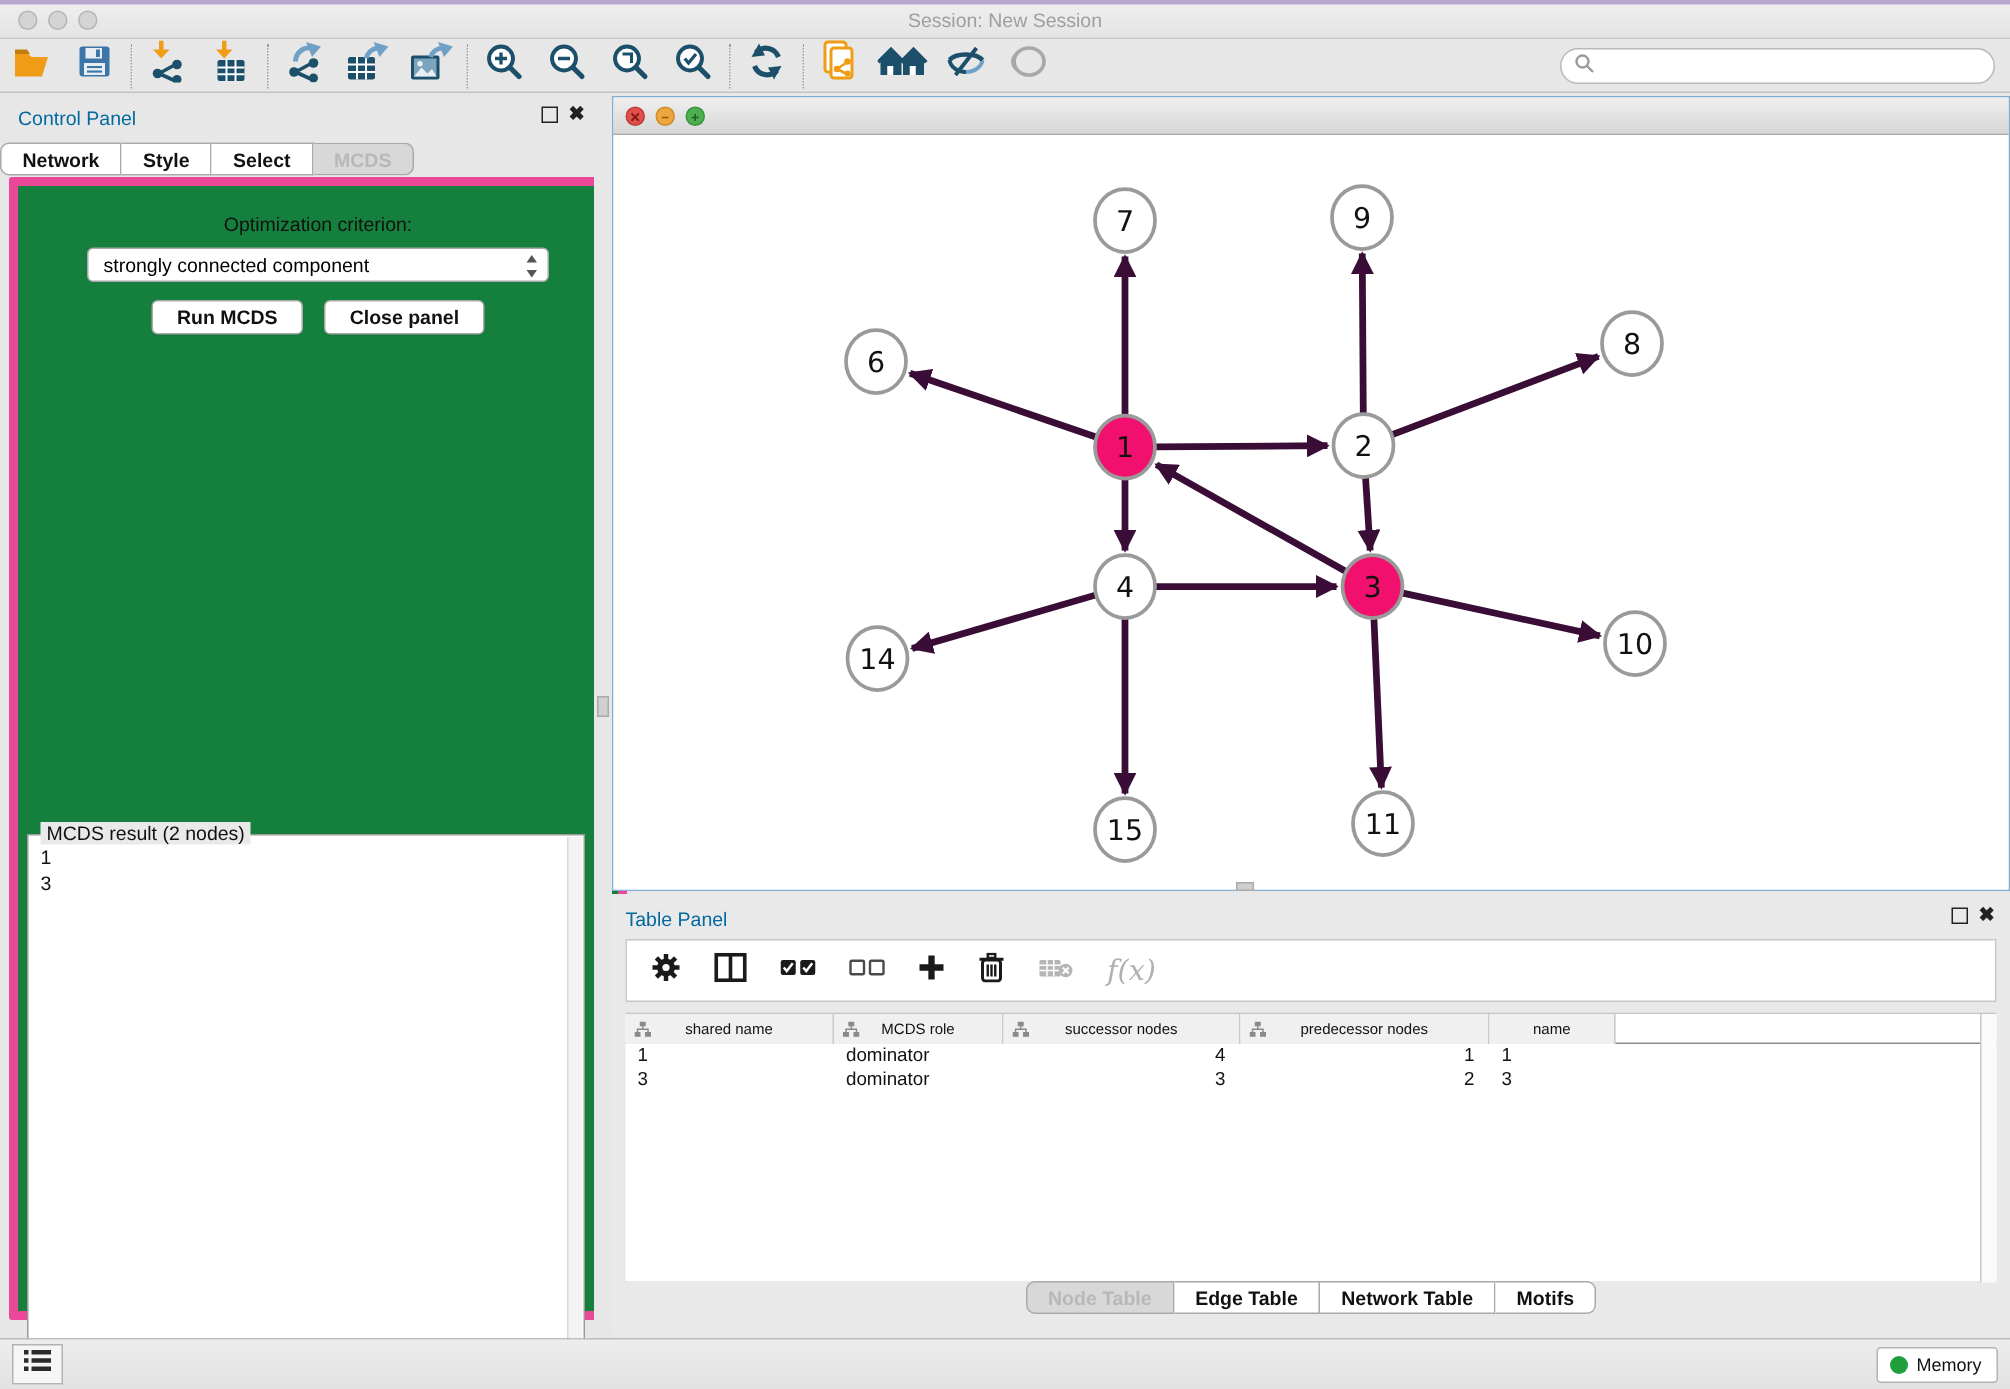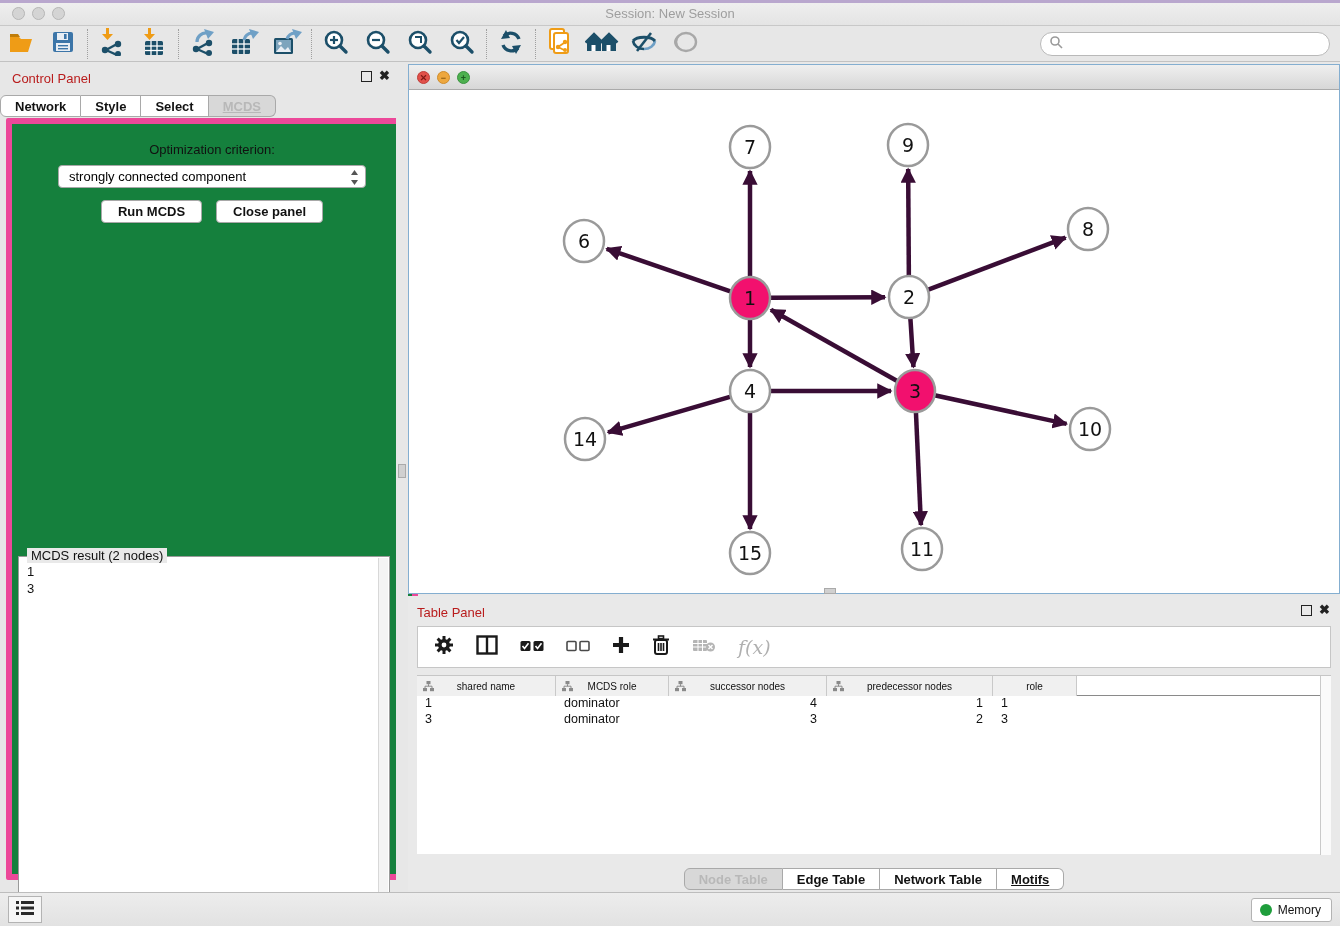--- a/index.html
+++ b/index.html
@@ -20,28 +20,28 @@
     background:#e7e7e7; border-bottom:1px solid #c2c2c2; display:flex; align-items:center; }
   .tb-btn { width:42px; height:32px; display:flex; align-items:center; justify-content:center; }
   .tb-sep { width:1px; height:30px; margin:0 3px; border-left:1px dotted #9f9f9f; }
   .searchbox { position:absolute; right:10px; top:6px; width:290px; height:24px; background:#fff;
     border:1px solid #b9b9b9; border-radius:12px; display:flex; align-items:center; padding-left:8px; }
   .searchbox input { border:none; outline:none; flex:1; font-size:12px; background:transparent; height:18px; }
 
   
   .cpanel { position:absolute; left:0; top:62px; width:396px; height:830px; background:#e7e7e7; }
   .panel-head { position:relative; height:30px; }
-  .panel-title { position:absolute; left:12px; top:9px; font-size:13px; color:#b91c1c; }
+  .panel-title { position:absolute; left:12px; top:9px; font-size:13px; color:#0369a1; }
   .float-ico { position:absolute; top:9px; width:11px; height:11px; border:1.5px solid #222; background:transparent; }
   .close-ico { position:absolute; top:7px; font-size:13px; font-weight:bold; color:#222; line-height:14px; }
   .cp-tabs { position:absolute; left:0; top:33px; width:100%; display:flex; }
   .tab { height:22px; padding:0 14px; font-size:13px; font-weight:bold; color:#111; background:#fff;
     border:1px solid #a9a9a9; border-left:none; display:flex; align-items:center; }
   .tab:first-child { border-left:1px solid #a9a9a9; border-radius:6px 0 0 6px; }
-  .tab:last-child { border-radius:0 6px 6px 0;text-decoration:underline; }
+  .tab:last-child { border-radius:0 6px 6px 0; }
   .tab.selected { background:#d8d8d8; color:#b8b8b8; }
   .cp-body { position:absolute; left:6px; top:56px; width:412px; height:762px;
     background:#15803d; border:6px solid #ec4899; border-radius:2px; }
   .opt-label { margin-top:18px; text-align:center; font-size:13px; color:#111; }
   .dropdown { position:relative; margin:8px auto 0; width:308px; height:23px; background:#fff;
     border:1px solid #a8a8a8; border-radius:4px; font-size:13px; display:flex; align-items:center;
     padding-left:10px; }
   .dd-arrows { position:absolute; right:6px; top:3px; }
   .btn-row { display:flex; justify-content:center; gap:14px; margin-top:12px; }
   .pushbtn { height:23px; padding:0 16px; background:#fff; border:1px solid #a8a8a8; border-radius:4px;
@@ -86,21 +86,21 @@
   .thead { display:flex; height:20px; border-bottom:1px solid #8a8a8a; }
   .thcell { position:relative; height:20px; background:#f0f0f0; border-right:1px solid #c9c9c9;
     font-size:10px; color:#111; display:flex; align-items:center; justify-content:center; }
   .thcell .colico { position:absolute; left:6px; top:5px; }
   .trow { display:flex; height:16px; font-size:12.5px; color:#111; }
   .tcell { overflow:hidden; white-space:nowrap; }
   .tcell.align-left { padding-left:8px; text-align:left; }
   .tcell.align-right { padding-right:10px; text-align:right; }
   .tscroll { position:absolute; right:0px; top:0px; width:11px; height:179px;
     background:#fafafa; border-left:1px solid #c9c9c9; }
-  .tp-tabs { position:absolute; left:0; bottom:0; width:100%; display:flex; justify-content:center;text-align:center; }
+  .tp-tabs { position:absolute; left:0; bottom:14px; width:100%; display:flex; justify-content:center;text-align:center; }
 
   
   .statusbar { position:absolute; left:0; top:892px; width:1340px; height:34px;
     background:linear-gradient(#ededed,#e2e2e2); border-top:1px solid #bdbdbd; }
   .list-btn { position:absolute; left:8px; top:3px; width:34px; height:27px; background:#f6f6f6;
     border:1px solid #b3b3b3; display:flex; align-items:center; justify-content:center; }
   .mem-btn { position:absolute; right:8px; top:5px; height:24px; padding:0 10px 0 8px; background:#fff;
     border:1px solid #b3b3b3; border-radius:3px; display:flex; align-items:center; gap:6px;
     font-size:12px; color:#111; }
   .mem-dot { width:12px; height:12px; border-radius:50%; }
@@ -511,21 +511,21 @@
           <div class="thcell" style="width: 166px;">
             <span class="colico"><svg width="11" height="11" viewBox="0 0 11 11">
                 <rect x="3.5" y="0" width="4" height="3.2" fill="#8a8a8a"></rect>
                 <rect x="0" y="7" width="4" height="3.2" fill="#8a8a8a"></rect>
                 <rect x="7" y="7" width="4" height="3.2" fill="#8a8a8a"></rect>
                 <path d="M5.5 3.2 v2 M2 7 v-1.8 h7 V7" stroke="#8a8a8a" stroke-width="1" fill="none"></path>
               </svg></span>
             <span>predecessor nodes</span>
           </div>
           <div class="thcell" style="width: 84px;">
-            <span>role</span>
+            <span>name</span>
           </div>
         </div>
       <div>
           <div class="trow">
             <div class="tcell align-left" style="width: 139px;">1</div>
             <div class="tcell align-left" style="width: 113px;">dominator</div>
             <div class="tcell align-right" style="width: 158px;">4</div>
             <div class="tcell align-right" style="width: 166px;">1</div>
             <div class="tcell align-left" style="width: 84px;">1</div>
           </div>

